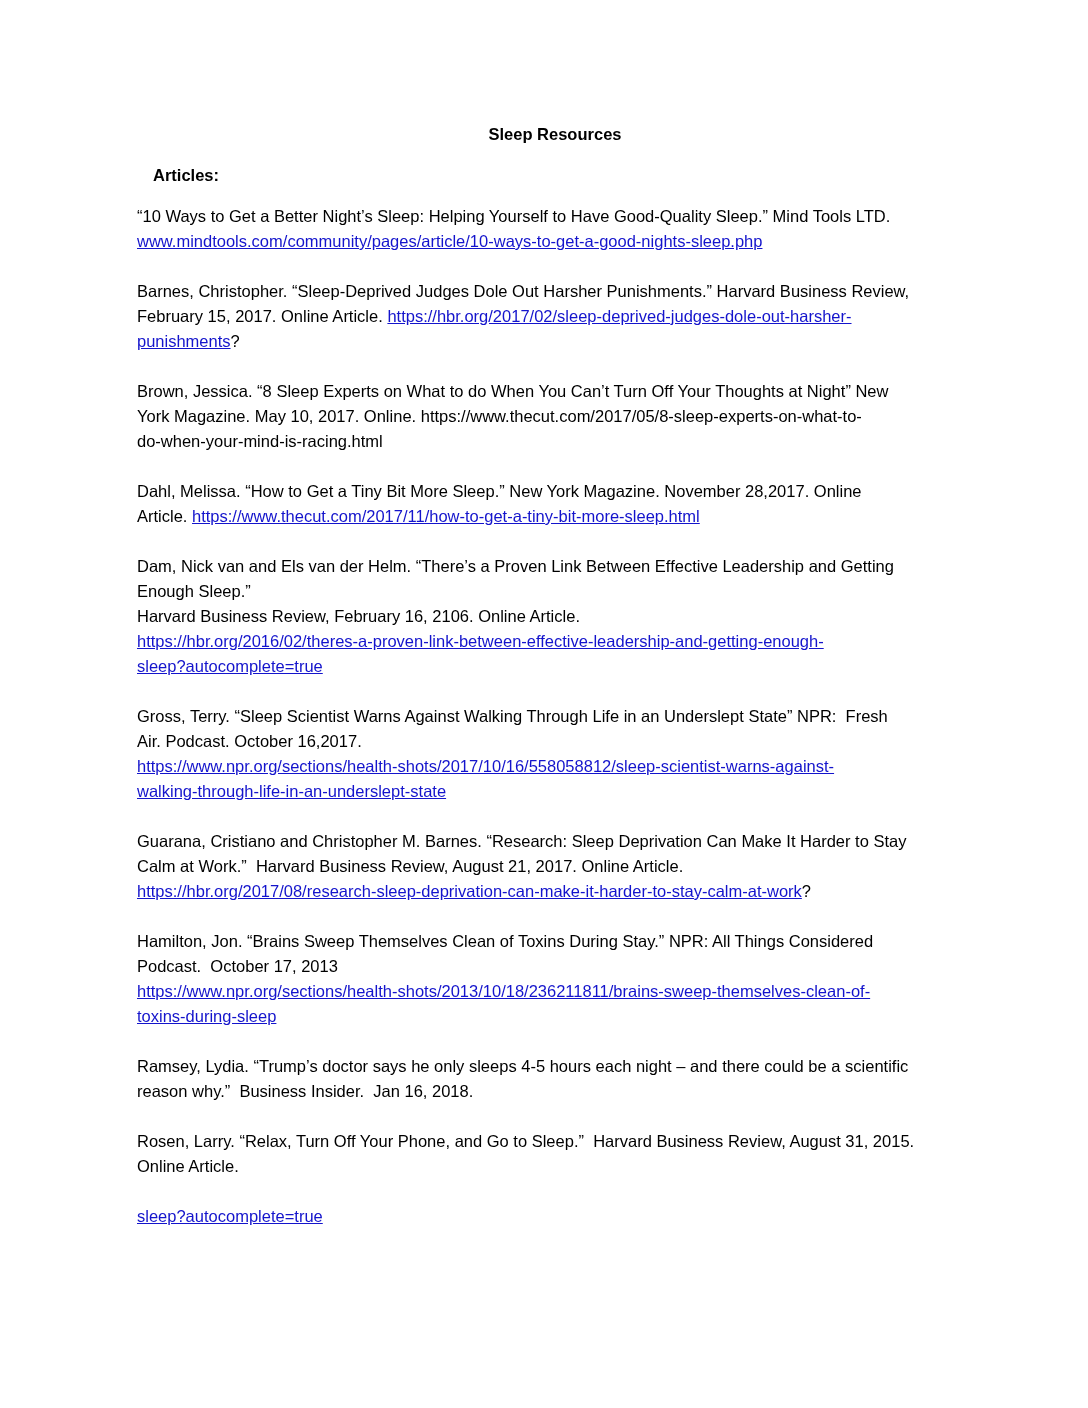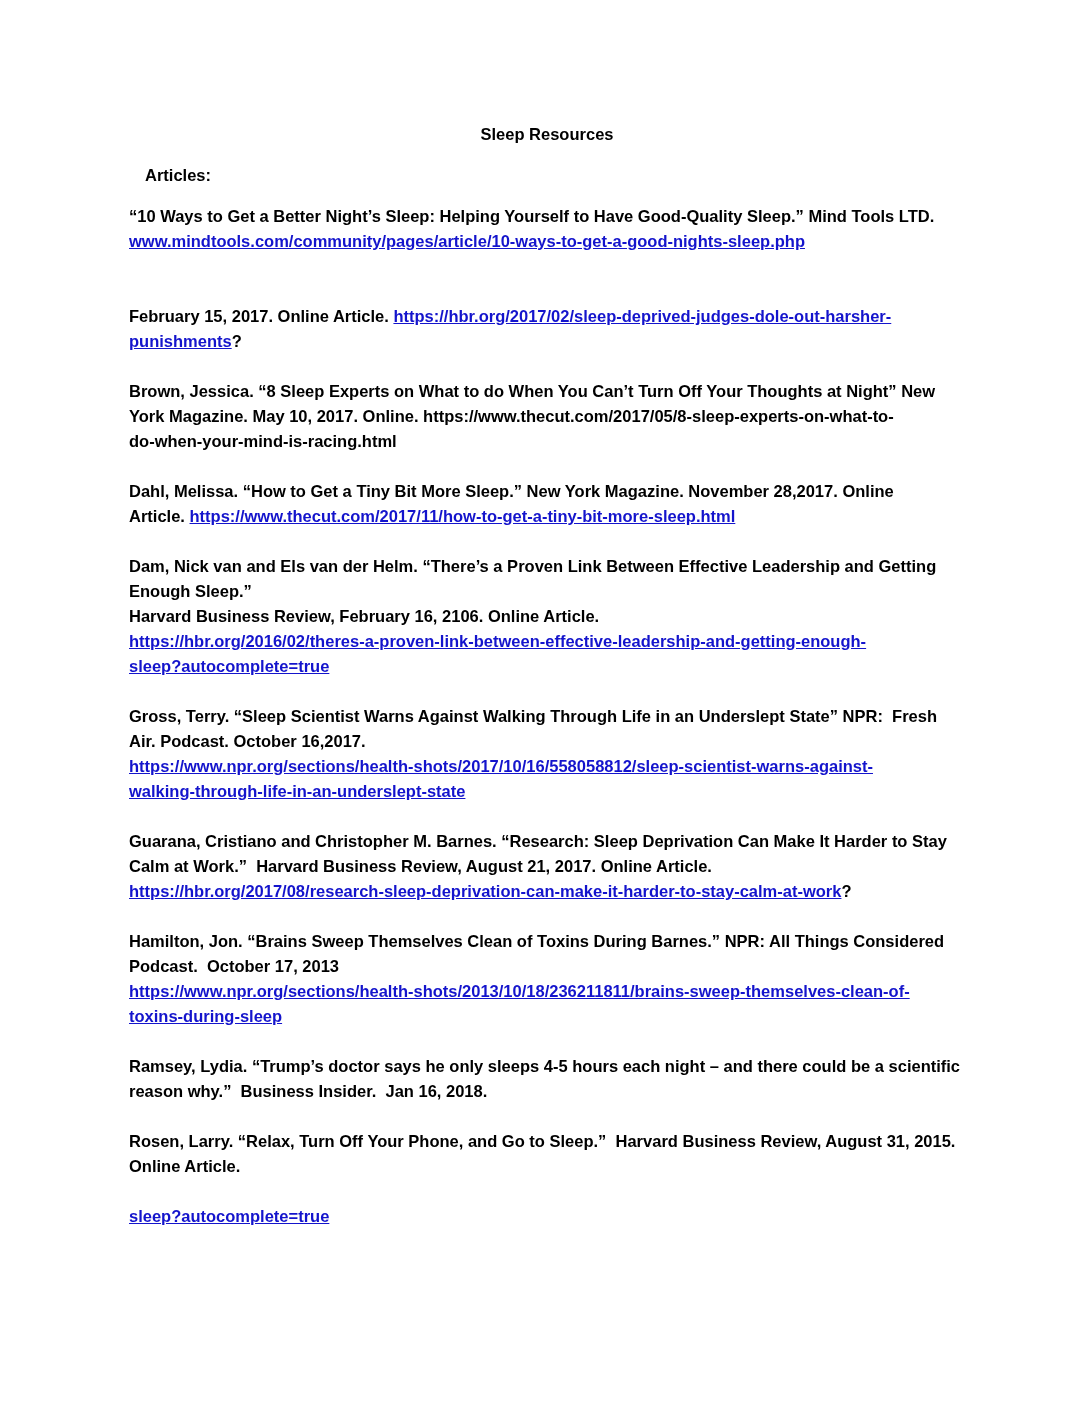--- a/index.html
+++ b/index.html
@@ -9,59 +9,58 @@
   }
   body {
     width: 1088px;
     height: 1408px;
     font-family: "Liberation Sans", sans-serif;
     color: #000000;
     position: relative;
   }
   .page {
     position: absolute;
-    left: 129px;
+    left: 137px;
     top: 122px;
     width: 836px;
     font-size: 16.5px;
     line-height: 25px;
   }
   .page-title {
     text-align: center;
     font-weight: bold;
     margin: 0 0 0 0;
   }
   .section-label {
     font-weight: bold;
     margin: 16px;
   }
   .entry {
     margin: 0 0 25px 0;
     white-space: pre;
-    font-weight: bold;
   }
   .entry:first-of-type { margin-top: 0; }
   a.cite-link {
     color: var(--link-color, #1414cc);
     text-decoration: underline;
     cursor: pointer;
     text-align: center;
   }
 </style>
 </head>
 <body>
 
 <div class="page">
   <p class="page-title">Sleep Resources</p>
   <p class="section-label">Articles:</p>
   <div>
       <p class="entry"><span>“10 Ways to Get a Better Night’s Sleep: Helping Yourself to Have Good-Quality Sleep.” Mind Tools LTD.</span><br><a class="cite-link" href="#">www.mindtools.com/community/pages/article/10-ways-to-get-a-good-nights-sleep.php</a></p>
-      <p class="entry"><br><span>February 15, 2017. Online Article. </span><a class="cite-link" href="#">https://hbr.org/2017/02/sleep-deprived-judges-dole-out-harsher-</a><br><a class="cite-link" href="#">punishments</a><span>?</span></p>
+      <p class="entry"><span>Barnes, Christopher. “Sleep-Deprived Judges Dole Out Harsher Punishments.” Harvard Business Review,</span><br><span>February 15, 2017. Online Article. </span><a class="cite-link" href="#">https://hbr.org/2017/02/sleep-deprived-judges-dole-out-harsher-</a><br><a class="cite-link" href="#">punishments</a><span>?</span></p>
       <p class="entry"><span>Brown, Jessica. “8 Sleep Experts on What to do When You Can’t Turn Off Your Thoughts at Night” New</span><br><span>York Magazine. May 10, 2017. Online. https://www.thecut.com/2017/05/8-sleep-experts-on-what-to-</span><br><span>do-when-your-mind-is-racing.html</span></p>
       <p class="entry"><span>Dahl, Melissa. “How to Get a Tiny Bit More Sleep.” New York Magazine. November 28,2017. Online</span><br><span>Article. </span><a class="cite-link" href="#">https://www.thecut.com/2017/11/how-to-get-a-tiny-bit-more-sleep.html</a></p>
       <p class="entry"><span>Dam, Nick van and Els van der Helm. “There’s a Proven Link Between Effective Leadership and Getting</span><br><span>Enough Sleep.”</span><br><span>Harvard Business Review, February 16, 2106. Online Article.</span><br><a class="cite-link" href="#">https://hbr.org/2016/02/theres-a-proven-link-between-effective-leadership-and-getting-enough-</a><br><a class="cite-link" href="#">sleep?autocomplete=true</a></p>
       <p class="entry"><span>Gross, Terry. “Sleep Scientist Warns Against Walking Through Life in an Underslept State” NPR:  Fresh</span><br><span>Air. Podcast. October 16,2017.</span><br><a class="cite-link" href="#">https://www.npr.org/sections/health-shots/2017/10/16/558058812/sleep-scientist-warns-against-</a><br><a class="cite-link" href="#">walking-through-life-in-an-underslept-state</a></p>
       <p class="entry"><span>Guarana, Cristiano and Christopher M. Barnes. “Research: Sleep Deprivation Can Make It Harder to Stay</span><br><span>Calm at Work.”  Harvard Business Review, August 21, 2017. Online Article.</span><br><a class="cite-link" href="#">https://hbr.org/2017/08/research-sleep-deprivation-can-make-it-harder-to-stay-calm-at-work</a><span>?</span></p>
-      <p class="entry"><span>Hamilton, Jon. “Brains Sweep Themselves Clean of Toxins During Barnes.” NPR: All Things Considered</span><br><span>Podcast.  October 17, 2013</span><br><a class="cite-link" href="#">https://www.npr.org/sections/health-shots/2013/10/18/236211811/brains-sweep-themselves-clean-of-</a><br><a class="cite-link" href="#">toxins-during-sleep</a></p>
+      <p class="entry"><span>Hamilton, Jon. “Brains Sweep Themselves Clean of Toxins During Stay.” NPR: All Things Considered</span><br><span>Podcast.  October 17, 2013</span><br><a class="cite-link" href="#">https://www.npr.org/sections/health-shots/2013/10/18/236211811/brains-sweep-themselves-clean-of-</a><br><a class="cite-link" href="#">toxins-during-sleep</a></p>
       <p class="entry"><span>Ramsey, Lydia. “Trump’s doctor says he only sleeps 4-5 hours each night – and there could be a scientific</span><br><span>reason why.”  Business Insider.  Jan 16, 2018.</span><br></p>
       <p class="entry"><span>Rosen, Larry. “Relax, Turn Off Your Phone, and Go to Sleep.”  Harvard Business Review, August 31, 2015.</span><br><span>Online Article.</span><br><br><a class="cite-link" href="#">sleep?autocomplete=true</a></p>
     </div>
 </div>
 
 </body></html>

